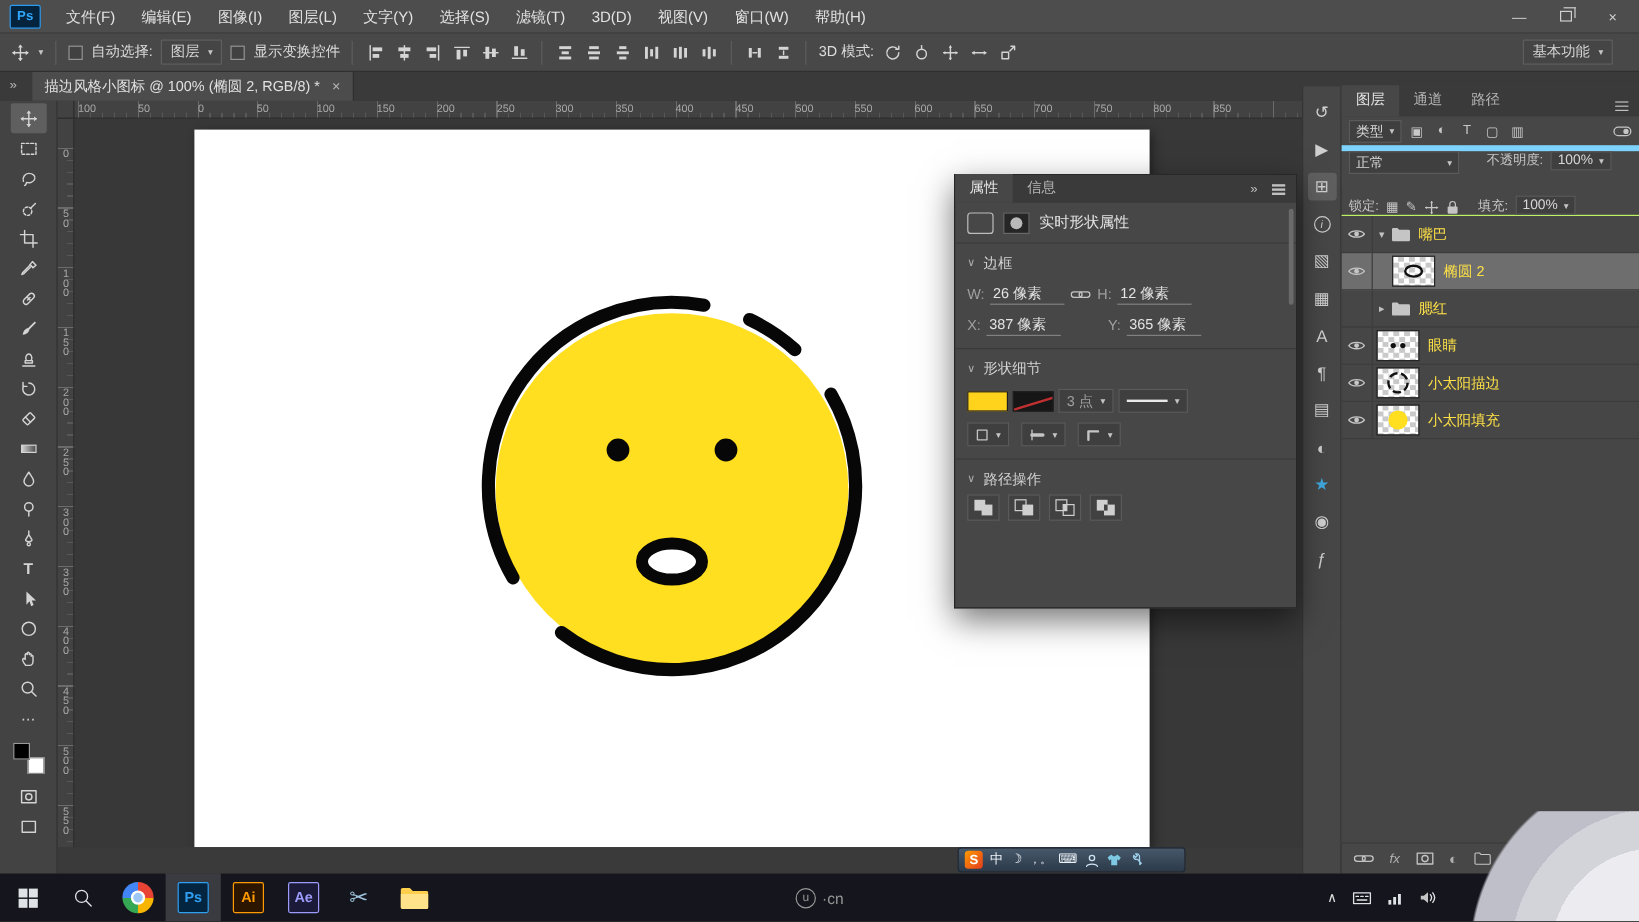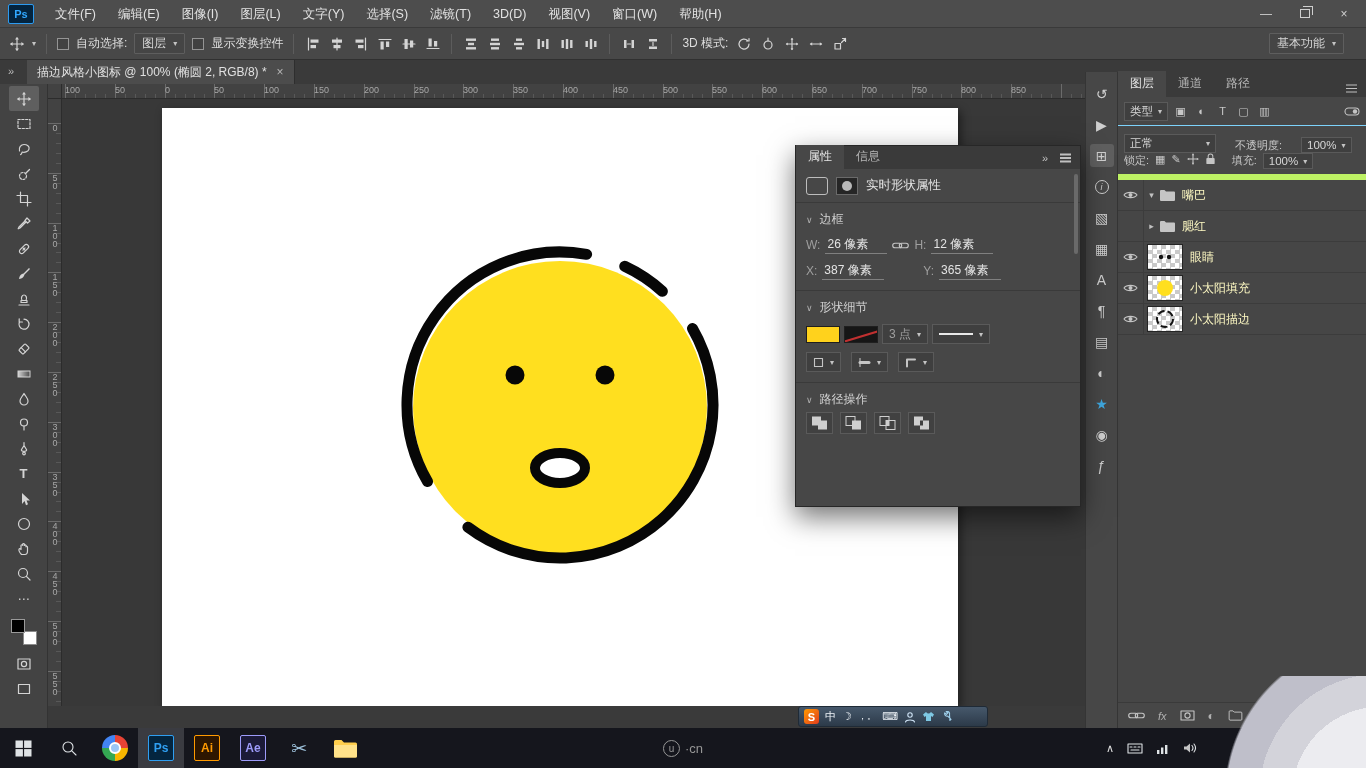--- a/index.html
+++ b/index.html
@@ -76,35 +76,35 @@
   .ci{width:14px;height:14px;border:1px solid #cfcfcf;border-radius:50%;font-size:9px;display:flex;align-items:center;justify-content:center;font-style:italic}
   .star{color:#3fa8e0}
 
   
   .lpanel{position:absolute;left:1117px;top:72px;width:249px;bottom:40px;background:var(--g-panel);border-left:1px solid #353535;display:flex;flex-direction:column;z-index:2}
   .lp-tabs{height:25px;background:#3a3a3a;display:flex;align-items:flex-end}
   .lp-tab{padding:4px 12px 5px;font-size:12px;color:#b5b5b5}
   .lp-tab.active{background:var(--g-panel);color:#e3e3e3}
   .lp-menu{margin-left:auto;margin-right:9px;margin-bottom:8px}
   .hamb{width:11px;height:1.5px;background:#c0c0c0;box-shadow:0 -3.5px 0 #c0c0c0,0 3.5px 0 #c0c0c0}
-  .lp-filter{height:29px;display:flex;align-items:center;gap:4px;padding:0 6px;border-bottom:1px solid #7dd3fc}
+  .lp-filter{height:29px;display:flex;align-items:center;gap:4px;padding:0 6px;border-bottom:5px solid #7dd3fc}
   .mini-dd{display:inline-flex;align-items:center;gap:5px;border:1px solid #5a5a5a;background:#3f3f3f;padding:1px 5px;font-size:11.5px;white-space:nowrap}
   .f-ic{width:17px;height:17px;display:flex;align-items:center;justify-content:center;color:#c7c7c7;font-size:11px}
-  .lp-blend{height:27px;display:flex;align-items:flex-end;gap:19px;padding:0 6px}
-  .lp-lock{height:27px;display:flex;align-items:flex-start;gap:6px;padding:0 6px;border-bottom:6px solid #bef264}
+  .lp-blend{height:27px;display:flex;align-items:flex-start;gap:6px;padding:0 6px}
+  .lp-lock{height:27px;display:flex;align-items:flex-end;gap:6px;padding:0 6px;border-bottom:1px solid #bef264}
   .lk{color:#c7c7c7;font-size:11px}
   .llist{flex:1;background:var(--g-list);overflow:hidden}
   .lrow{height:31px;display:flex;align-items:center;border-bottom:1px solid #3c3c3c}
   .lrow.sel{background:#6e6e6e}
   .eyec{width:26px;align-self:stretch;border-right:1px solid #3c3c3c;display:flex;align-items:center;justify-content:center;flex:none}
   .caret{width:15px;text-align:center;color:#c2c2c2;font-size:9px;flex:none}
   .child-ind{width:13px;flex:none}
   .thumb{width:36px;height:26px;border:1px solid #252525;margin:0 7px 0 3px;background:#fff;display:flex;align-items:center;justify-content:center;flex:none}
   .thumb.checker{background:repeating-conic-gradient(#c9c9c9 0 25%,#ffffff 0 50%) 0 0/9px 9px}
-  .lname{font-size:12px;color:#fef9c3;white-space:nowrap}
+  .lname{font-size:12px;color:#fde047;white-space:nowrap}
   .lockic{margin-left:auto;margin-right:10px}
   .lp-bottom{height:26px;border-top:1px solid #3a3a3a;display:flex;align-items:center;gap:13px;padding:0 10px;color:#b0b0b0;font-size:10px}
 
   
   .props{position:absolute;left:795px;top:145px;width:286px;height:362px;background:var(--g-panel);border:1px solid #272727;box-shadow:0 10px 26px rgba(0,0,0,.55);z-index:20}
   .pp-tabs{height:23px;background:#3a3a3a;display:flex;align-items:flex-end}
   .pp-tab{padding:3px 12px 4px;font-size:12px;color:#b5b5b5}
   .pp-tab.active{background:var(--g-panel);color:#e6e6e6}
   .pp-right{margin-left:auto;display:flex;align-items:center;gap:12px;margin-right:9px;margin-bottom:5px;color:#c0c0c0;font-size:11px}
   .pp-head{height:34px;display:flex;align-items:center;gap:8px;padding:0 10px;border-bottom:1px solid #3a3a3a;font-size:12.5px;color:#e2e2e2}
@@ -572,21 +572,21 @@
             <rect x="1" y="2" width="14" height="7" rx="3.5"></rect>
             <circle class="f" cx="11" cy="5.5" r="2.2"></circle>
           </svg>
         </span>
     </div>
     <div class="lp-blend">
       <span class="mini-dd" style="width:92px;justify-content:space-between">
           <span>正常</span>
           <span class="car">▾</span>
         </span>
-      <span class="lk" style="margin-left:0">不透明度:</span>
+      <span class="lk" style="margin-left:17px">不透明度:</span>
       <span class="mini-dd">
           <span>100%</span>
           <span class="car">▾</span>
         </span>
     </div>
     <div class="lp-lock">
       <span class="lk">锁定:</span>
       <span class="lk">▦</span>
       <span class="lk">✎</span>
       <span>
@@ -614,20 +614,35 @@
               <path d="M1 5C3.5 1.5 11.5 1.5 14 5C11.5 8.5 3.5 8.5 1 5Z"></path>
               <circle class="f" cx="7.5" cy="5" r="2"></circle>
             </svg>
           </span>
         <span class="caret">▾</span>
         <svg class="m" width="17" height="13" viewBox="0 0 17 13" style="margin-right:6px">
             <path class="f" d="M1 3V2a1 1 0 0 1 1-1h3.5L7 2.5h8a1 1 0 0 1 1 1V11a1 1 0 0 1-1 1H2a1 1 0 0 1-1-1z"></path>
           </svg>
         <span class="lname">嘴巴</span>
       </div>
+      <div class="lrow sel">
+        <span class="eyec">
+            <svg class="m" width="15" height="10" viewBox="0 0 15 10">
+              <path d="M1 5C3.5 1.5 11.5 1.5 14 5C11.5 8.5 3.5 8.5 1 5Z"></path>
+              <circle class="f" cx="7.5" cy="5" r="2"></circle>
+            </svg>
+          </span>
+        <span class="child-ind"></span>
+        <span class="thumb checker">
+            <svg width="32" height="22" viewBox="0 0 32 22">
+              <ellipse cx="16" cy="11" rx="7" ry="4.5" fill="none" stroke="#111" stroke-width="2"></ellipse>
+            </svg>
+          </span>
+        <span class="lname">椭圆 2</span>
+      </div>
       <div class="lrow">
         <span class="eyec"></span>
         <span class="caret">▸</span>
         <svg class="m" width="17" height="13" viewBox="0 0 17 13" style="margin-right:6px">
             <path class="f" d="M1 3V2a1 1 0 0 1 1-1h3.5L7 2.5h8a1 1 0 0 1 1 1V11a1 1 0 0 1-1 1H2a1 1 0 0 1-1-1z"></path>
           </svg>
         <span class="lname">腮红</span>
       </div>
       <div class="lrow">
         <span class="eyec">
@@ -646,38 +661,38 @@
       </div>
       <div class="lrow">
         <span class="eyec">
             <svg class="m" width="15" height="10" viewBox="0 0 15 10">
               <path d="M1 5C3.5 1.5 11.5 1.5 14 5C11.5 8.5 3.5 8.5 1 5Z"></path>
               <circle class="f" cx="7.5" cy="5" r="2"></circle>
             </svg>
           </span>
         <span class="thumb checker">
             <svg width="32" height="22" viewBox="0 0 32 22">
-              <circle cx="16" cy="11" r="8" fill="#FFDF1F"></circle>
-            </svg>
-          </span>
-        <span class="lname">小太阳填充</span>
+              <circle cx="16" cy="11" r="8" fill="none" stroke="#111" stroke-width="2" stroke-dasharray="7 3"></circle>
+            </svg>
+          </span>
+        <span class="lname">小太阳描边</span>
       </div>
       <div class="lrow">
         <span class="eyec">
             <svg class="m" width="15" height="10" viewBox="0 0 15 10">
               <path d="M1 5C3.5 1.5 11.5 1.5 14 5C11.5 8.5 3.5 8.5 1 5Z"></path>
               <circle class="f" cx="7.5" cy="5" r="2"></circle>
             </svg>
           </span>
         <span class="thumb checker">
             <svg width="32" height="22" viewBox="0 0 32 22">
-              <circle cx="16" cy="11" r="8" fill="none" stroke="#111" stroke-width="2" stroke-dasharray="7 3"></circle>
-            </svg>
-          </span>
-        <span class="lname">小太阳描边</span>
+              <circle cx="16" cy="11" r="8" fill="#FFDF1F"></circle>
+            </svg>
+          </span>
+        <span class="lname">小太阳填充</span>
       </div>
     </div>
     <div class="lp-bottom">
       <span>
           <svg class="m" width="17" height="9" viewBox="0 0 17 9">
             <rect x="0.7" y="2.2" width="9" height="4.6" rx="2.3"></rect>
             <rect x="7.3" y="2.2" width="9" height="4.6" rx="2.3"></rect>
           </svg>
         </span>
       <span style="font-style:italic;font-size:11px">fx</span>

